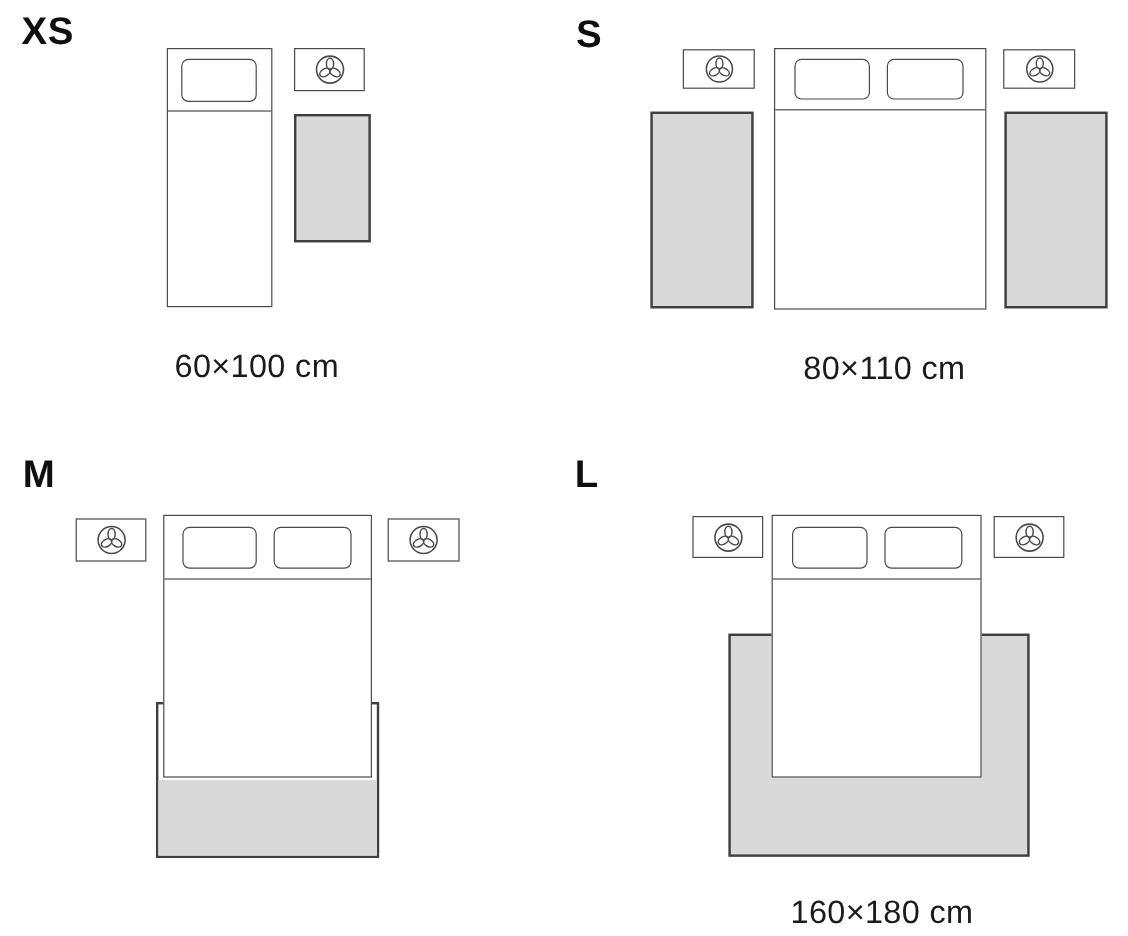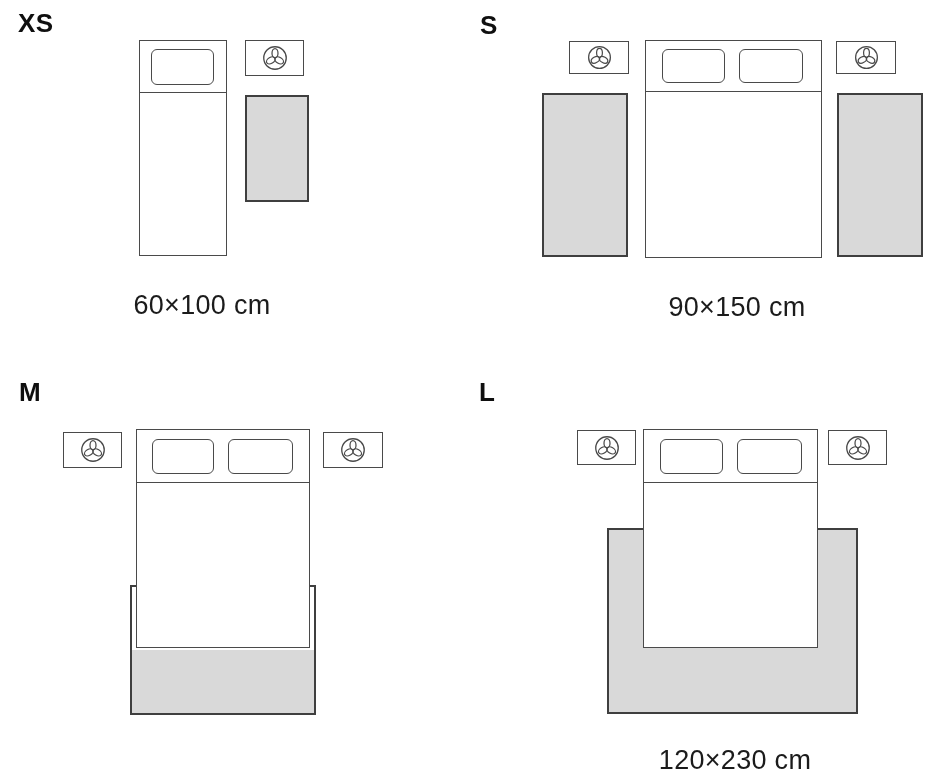--- a/index.html
+++ b/index.html
@@ -9,21 +9,21 @@
     width: 940px;
     height: 780px;
     background: var(--canvas-bg, #ffffff);
     font-family: "Liberation Sans", "DejaVu Sans", sans-serif;
     overflow: hidden;
   }
   section.quadrant { position: absolute; inset: 0; }
   .size-label {
     position: absolute;
     font-weight: 700;
-    font-size: 26px;
+    font-size: 32px;
     line-height: 1;
     letter-spacing: 0.5px;
     color: var(--label-text, #0f0f0f);
     white-space: nowrap;
   }
   .dimension {
     position: absolute;
     width: 260px;
     text-align: center;
     font-size: 27px;
@@ -95,21 +95,21 @@
             <ellipse cx="18" cy="12.2" rx="3.6" ry="5.6"></ellipse>
             <ellipse cx="18" cy="12.2" rx="3.6" ry="5.6" transform="rotate(120 18 18)"></ellipse>
             <ellipse cx="18" cy="12.2" rx="3.6" ry="5.6" transform="rotate(240 18 18)"></ellipse>
           </g>
         </svg>
       </span>
     </div>
 
     <div class="rug filled" style="left:245px; top:95px; width:64px; height:107px"></div>
 
-    <div class="dimension" style="left:72px; top:291px">60×100 cm</div>
+    <div class="dimension" style="left:84px; top:291px">60×100 cm</div>
   </section>
 
   <section class="quadrant">
     <div class="size-label" style="left:480px; top:12px">S</div>
 
     <div class="nightstand" style="left:569px; top:41px; width:60px; height:33px">
       <span class="icon">
         <svg width="29" height="29" viewBox="0 0 36 36">
           <circle cx="18" cy="18" r="13.5" fill="none" stroke="currentColor" stroke-width="1.6"></circle>
           <g fill="none" stroke="currentColor" stroke-width="1.5">
@@ -137,21 +137,21 @@
             <ellipse cx="18" cy="12.2" rx="3.6" ry="5.6" transform="rotate(120 18 18)"></ellipse>
             <ellipse cx="18" cy="12.2" rx="3.6" ry="5.6" transform="rotate(240 18 18)"></ellipse>
           </g>
         </svg>
       </span>
     </div>
 
     <div class="rug filled" style="left:542px; top:93px; width:86px; height:164px"></div>
     <div class="rug filled" style="left:837px; top:93px; width:86px; height:164px"></div>
 
-    <div class="dimension" style="left:607px; top:293px">90×150 cm</div>
+    <div class="dimension" style="left:607px; top:293px">80×110 cm</div>
   </section>
 
   <section class="quadrant">
     <div class="size-label" style="left:19px; top:379px">M</div>
 
     <div class="nightstand" style="left:63px; top:432px; width:59px; height:36px">
       <span class="icon">
         <svg width="30" height="30" viewBox="0 0 36 36">
           <circle cx="18" cy="18" r="13.5" fill="none" stroke="currentColor" stroke-width="1.6"></circle>
           <g fill="none" stroke="currentColor" stroke-width="1.5">
@@ -220,16 +220,16 @@
           <circle cx="18" cy="18" r="13.5" fill="none" stroke="currentColor" stroke-width="1.6"></circle>
           <g fill="none" stroke="currentColor" stroke-width="1.5">
             <ellipse cx="18" cy="12.2" rx="3.6" ry="5.6"></ellipse>
             <ellipse cx="18" cy="12.2" rx="3.6" ry="5.6" transform="rotate(120 18 18)"></ellipse>
             <ellipse cx="18" cy="12.2" rx="3.6" ry="5.6" transform="rotate(240 18 18)"></ellipse>
           </g>
         </svg>
       </span>
     </div>
 
-    <div class="dimension" style="left:605px; top:746px">120×230 cm</div>
+    <div class="dimension" style="left:605px; top:746px">160×180 cm</div>
   </section>
 
 </div>
 
 </body></html>

